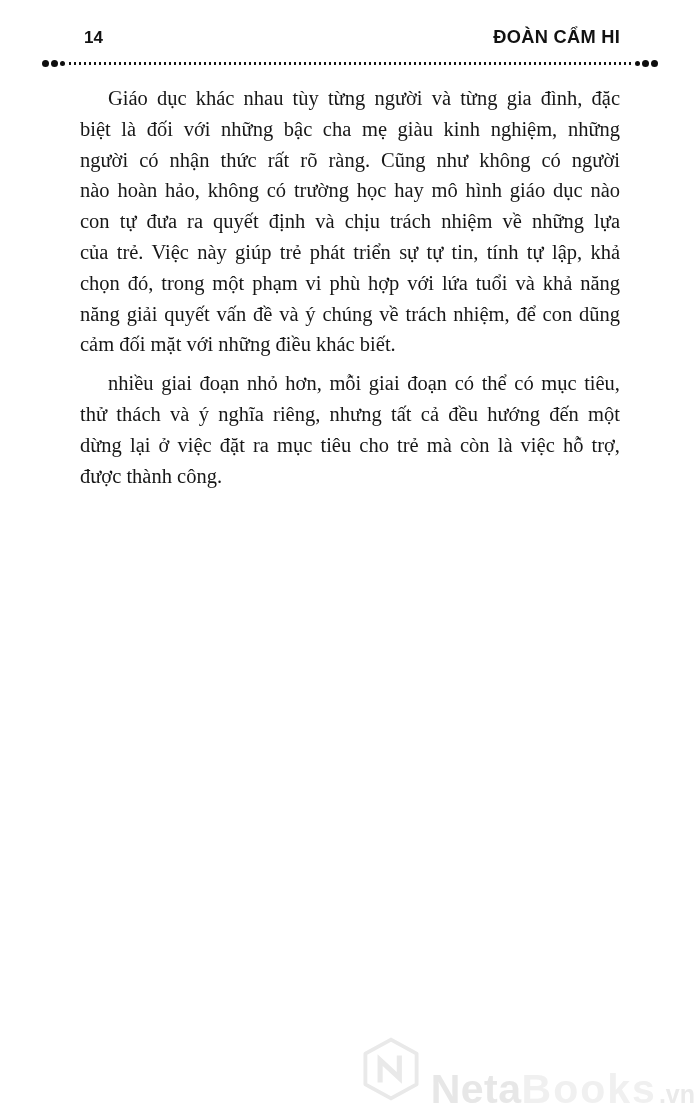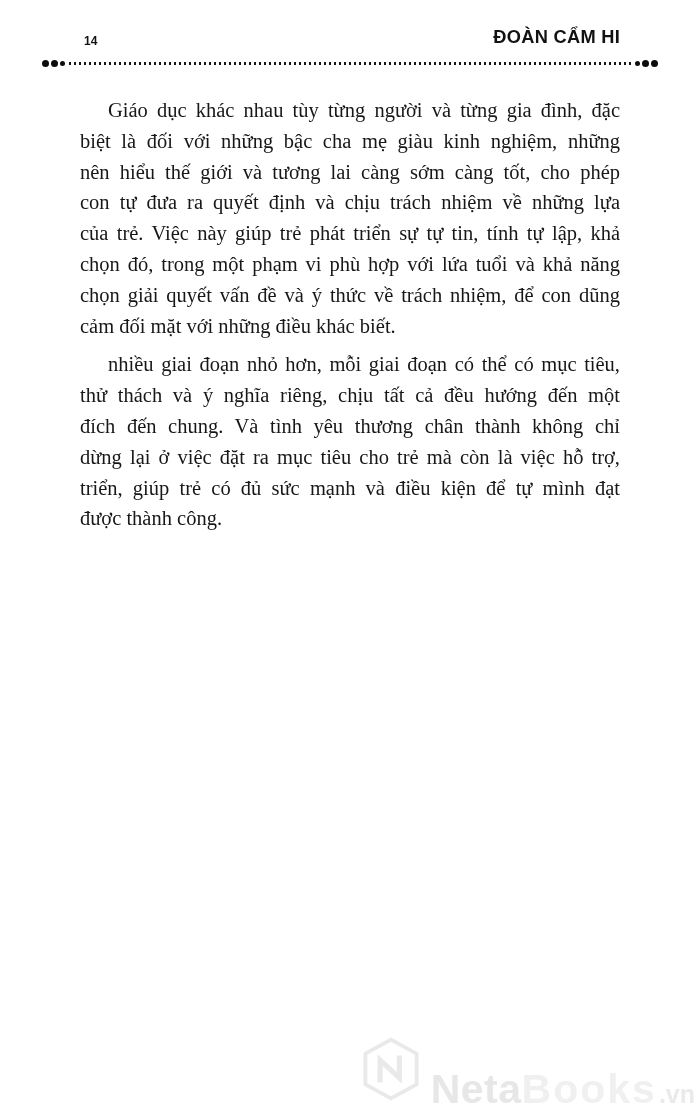--- a/index.html
+++ b/index.html
@@ -15,21 +15,21 @@
   
   .header-row {
     display:flex;
     justify-content:space-between;
     align-items:flex-end;
     padding:26px 80px 0 84px;
     font-family:"Liberation Sans", sans-serif;
     font-weight:bold;
     color:#121212;
   }
-  .page-number { font-size:12px; }
+  .page-number { font-size:17px; }
   .author-name { font-size:19px; letter-spacing:0.3px; transform:scaleX(0.96); transform-origin:right; }
 
   
   .divider {
     margin:11px 42px 0 42px;
     display:flex;
     align-items:center;
     height:8px;
   }
   .end-dots { display:flex; align-items:center; gap:2px; }
@@ -37,21 +37,21 @@
   .dot.lg { width:7px; height:7px; }
   .dot.md { width:5px; height:5px; }
   .divider-mid {
     flex:1;
     height:3px;
     margin:0 4px;
     background-image:repeating-linear-gradient(90deg, #141414 0 2px, transparent 2px 5px);
   }
 
   
-  .text-block { margin:28px 80px 0 80px; }
+  .text-block { margin:16px 80px 0 80px; }
   .para { margin:0; }
   .para + .para { margin-top:8px; }
   .line {
     font-size:20.5px;
     line-height:30.8px;
     text-align:justify;
     text-align-last:justify;
     white-space:normal;
     color:#171717;
   }
@@ -93,33 +93,32 @@
     <span class="dot md"></span>
       <span class="dot lg"></span>
       <span class="dot lg"></span>
   </span>
 </div>
 
 <div class="text-block">
   <div class="para">
     <div class="line">Giáo dục khác nhau tùy từng người và từng gia đình, đặc</div>
     <div class="line">biệt là đối với những bậc cha mẹ giàu kinh nghiệm, những</div>
-    <div class="line">nên hiểu thế giới và tương lai càng sớm càng tốt, cho phép</div>
+    <div class="line">người có nhận thức rất rõ ràng. Cũng như không có người</div>
+    <div class="line">nào hoàn hảo, không có trường học hay mô hình giáo dục nào</div>
     <div class="line">con tự đưa ra quyết định và chịu trách nhiệm về những lựa</div>
     <div class="line">của trẻ. Việc này giúp trẻ phát triển sự tự tin, tính tự lập, khả</div>
     <div class="line">chọn đó, trong một phạm vi phù hợp với lứa tuổi và khả năng</div>
-    <div class="line">chọn giải quyết vấn đề và ý thức về trách nhiệm, để con dũng</div>
+    <div class="line">năng giải quyết vấn đề và ý chúng về trách nhiệm, để con dũng</div>
     <div class="line final">cảm đối mặt với những điều khác biết.</div>
   </div>
   <div class="para">
     <div class="line">nhiều giai đoạn nhỏ hơn, mỗi giai đoạn có thể có mục tiêu,</div>
-    <div class="line">thử thách và ý nghĩa riêng, chịu tất cả đều hướng đến một</div>
-    <div class="line">đích đến chung. Và tình yêu thương chân thành không chỉ</div>
+    <div class="line">thử thách và ý nghĩa riêng, nhưng tất cả đều hướng đến một</div>
     <div class="line">dừng lại ở việc đặt ra mục tiêu cho trẻ mà còn là việc hỗ trợ,</div>
-    <div class="line">triển, giúp trẻ có đủ sức mạnh và điều kiện để tự mình đạt</div>
     <div class="line final">được thành công.</div>
   </div>
 </div>
 
 <div class="watermark">
   <span class="wm-logo">
     <svg viewBox="0 0 100 100" width="64" height="66" fill="none">
       <path d="M50 4 L90 26 L90 74 L50 96 L10 74 L10 26 Z" stroke="#e9e9e9" stroke-width="6" stroke-linejoin="round"></path>
       <path d="M33 67 L33 36 L63 64 L63 33" stroke="#e9e9e9" stroke-width="8" stroke-linecap="square" stroke-linejoin="miter"></path>
     </svg>

